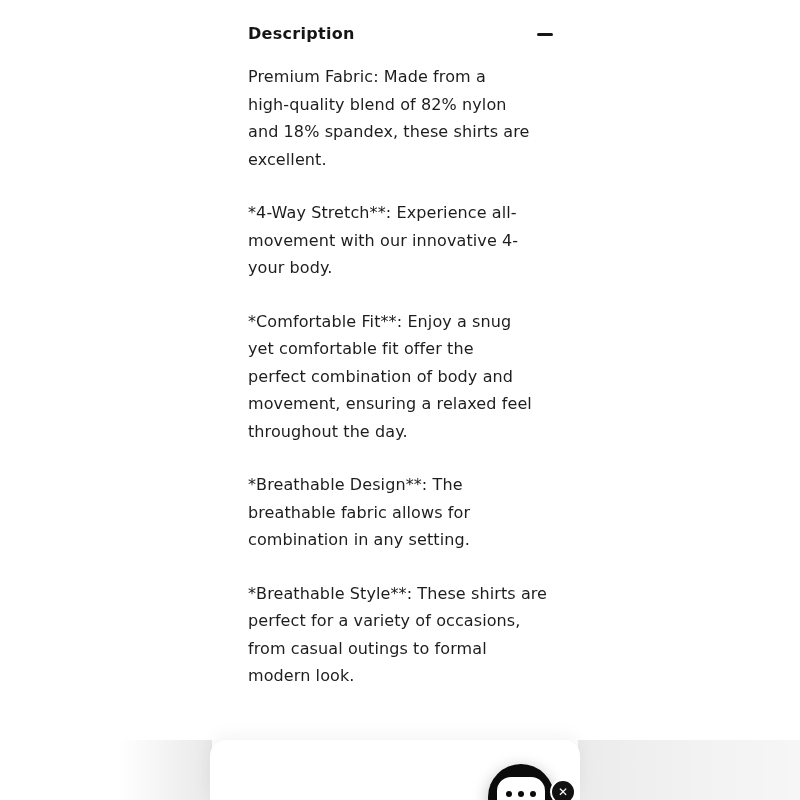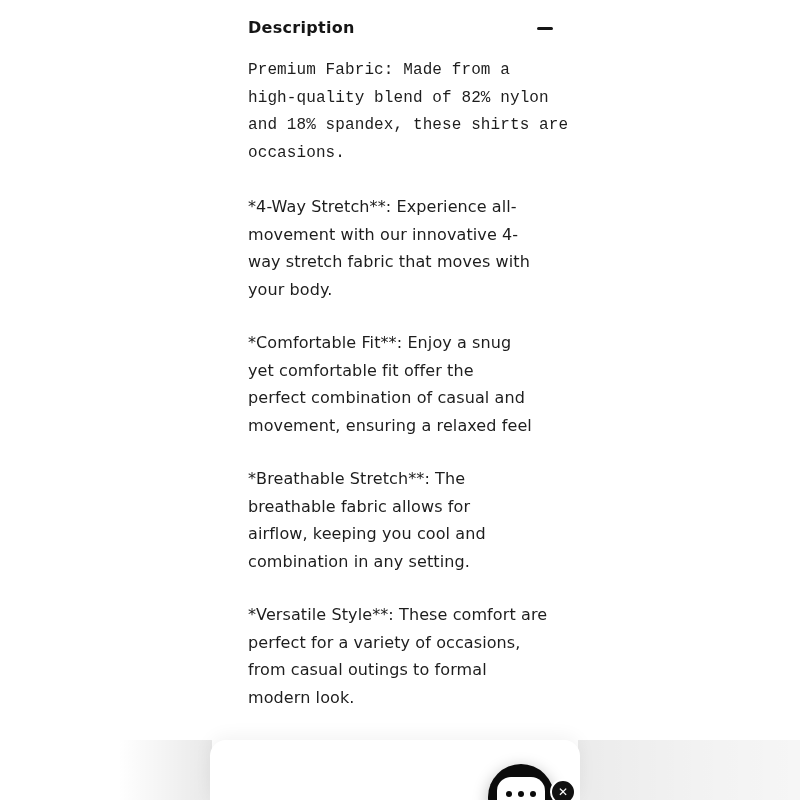--- a/index.html
+++ b/index.html
@@ -15,41 +15,41 @@
     overflow: hidden; background: #ffffff;
   }
 
   
   .content {
     position: absolute; left: 248px; top: 0;
     width: 305px; z-index: 3;
   }
   .acc-header {
     display: flex; align-items: center; justify-content: space-between;
-    padding-top: 16px; height: 24px;
+    padding-top: 6px; height: 24px; margin-top: 16px;
   }
   .acc-title {
     margin: 0; font-size: 16px; font-weight: 700;
     letter-spacing: 0.3px; color: #151515; line-height: 24px;
   }
   .collapse-btn {
     background: none; border: 0; padding: 6px 0; margin: 0;
     cursor: pointer; display: flex; align-items: center;
   }
   .minus-bar {
     display: block; width: 16px; height: 3px;
     background: #161616; border-radius: 1.5px;
   }
   .panel { margin-top: 17px; }
   .panel p {
     margin: 26px 0 0 0;
     font-size: 16px; line-height: 27.5px;
     letter-spacing: 0.1px; color: #1d1d1d;
   }
-  .panel p:first-child { margin-top: 9px; font-family: Liberation Mono, monospace; }
+  .panel p:first-child { margin-top: 9px; }
   .ln { display: block; white-space: nowrap; }
 
   
   .band { position: absolute; left: 0; top: 740px; width: 800px; height: 60px; z-index: 1; }
   .band-left {
     position: absolute; left: 118px; top: 0; width: 94px; height: 60px;
     background: linear-gradient(to right, rgba(0,0,0,0.0), rgba(0,0,0,0.09));
   }
   .band-right {
     position: absolute; left: 578px; right: 0; top: 0; height: 60px;
@@ -112,42 +112,41 @@
       <button class="collapse-btn" aria-label="Collapse description">
         <span class="minus-bar"></span>
       </button>
     </header>
 
     <div class="panel">
       <p>
         <span class="ln">Premium Fabric: Made from a</span>
         <span class="ln">high-quality blend of 82% nylon</span>
         <span class="ln">and 18% spandex, these shirts are</span>
-        <span class="ln">occasions.</span>
+        <span class="ln">excellent.</span>
       </p>
       <p>
         <span class="ln">*4-Way Stretch**: Experience all-</span>
         <span class="ln">movement with our innovative 4-</span>
-        <span class="ln">way stretch fabric that moves with</span>
         <span class="ln">your body.</span>
       </p>
       <p>
         <span class="ln">*Comfortable Fit**: Enjoy a snug</span>
         <span class="ln">yet comfortable fit offer the</span>
-        <span class="ln">perfect combination of casual and</span>
+        <span class="ln">perfect combination of body and</span>
         <span class="ln">movement, ensuring a relaxed feel</span>
+        <span class="ln">throughout the day.</span>
       </p>
       <p>
-        <span class="ln">*Breathable Stretch**: The</span>
+        <span class="ln">*Breathable Design**: The</span>
         <span class="ln">breathable fabric allows for</span>
-        <span class="ln">airflow, keeping you cool and</span>
         <span class="ln">combination in any setting.</span>
       </p>
       <p>
-        <span class="ln">*Versatile Style**: These comfort are</span>
+        <span class="ln">*Breathable Style**: These shirts are</span>
         <span class="ln">perfect for a variety of occasions,</span>
         <span class="ln">from casual outings to formal</span>
         <span class="ln">modern look.</span>
       </p>
     </div>
   </section>
 
   <button class="chat-fab" aria-label="Open chat">
     <span class="chat-bubble">
       <span class="chat-dot"></span>

